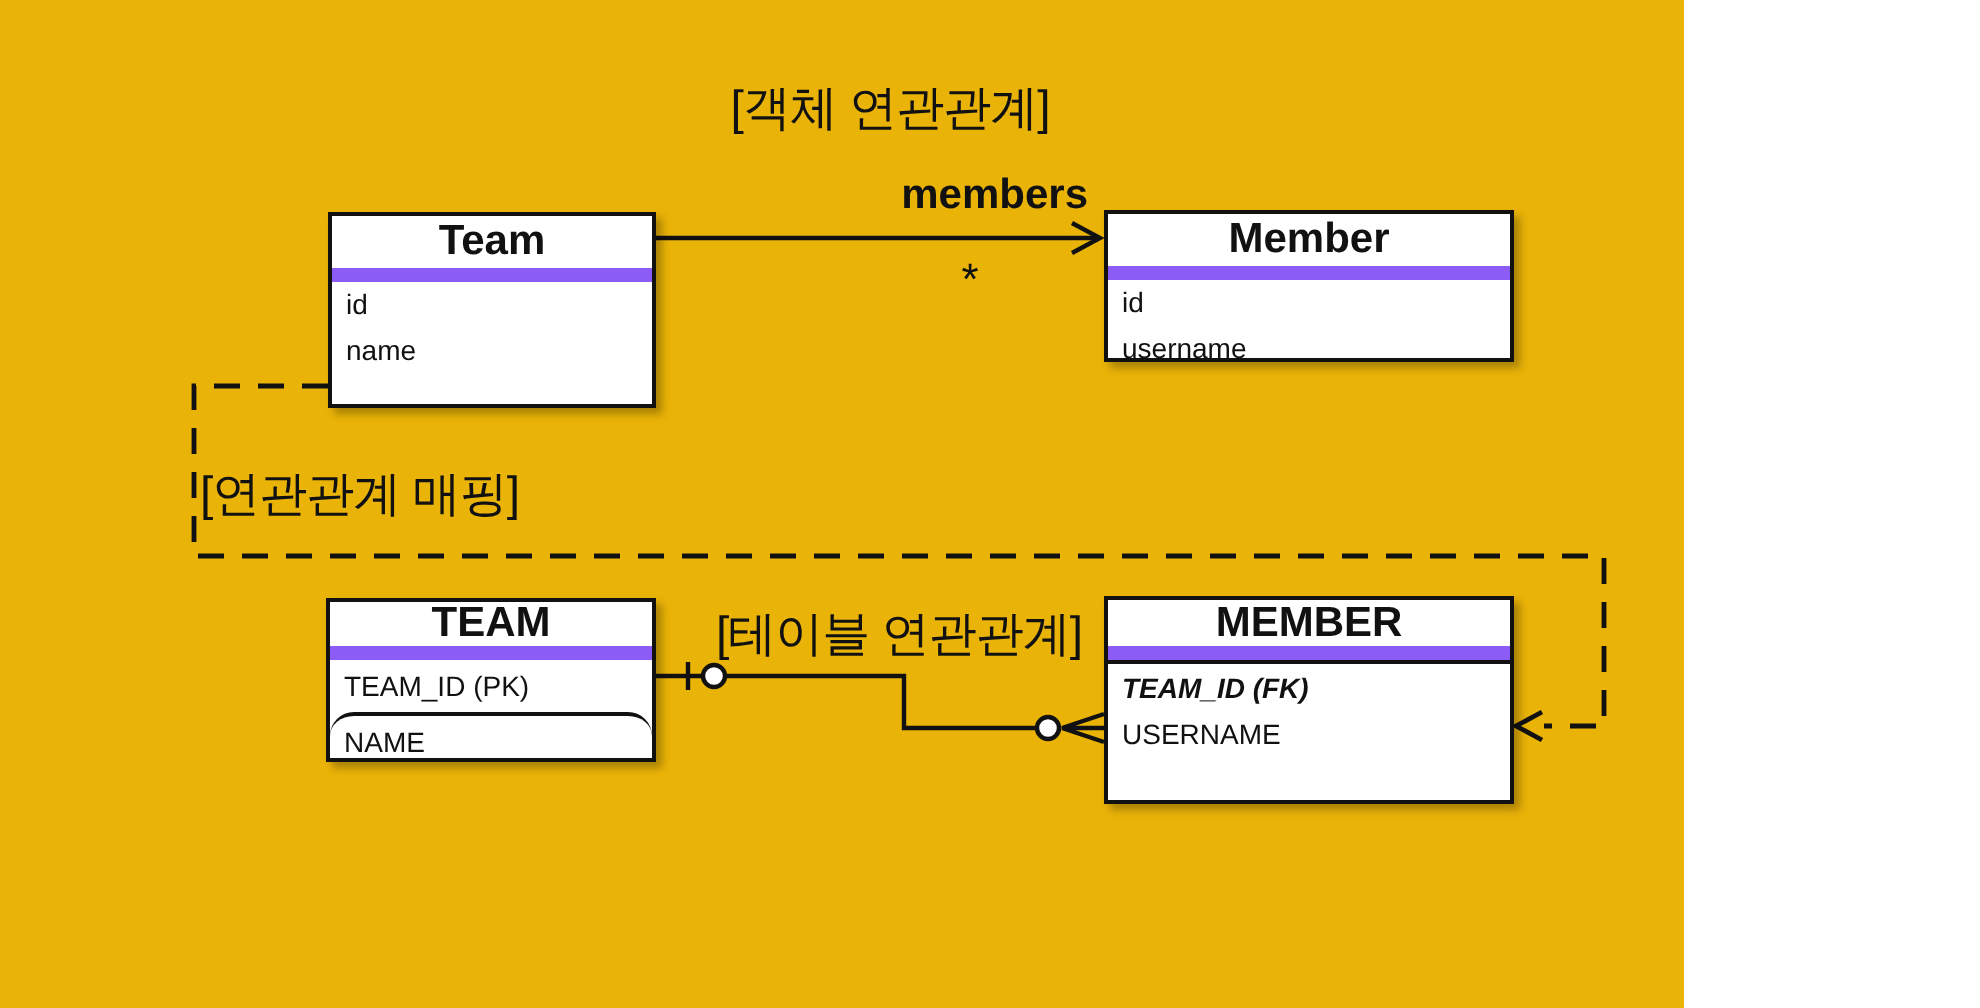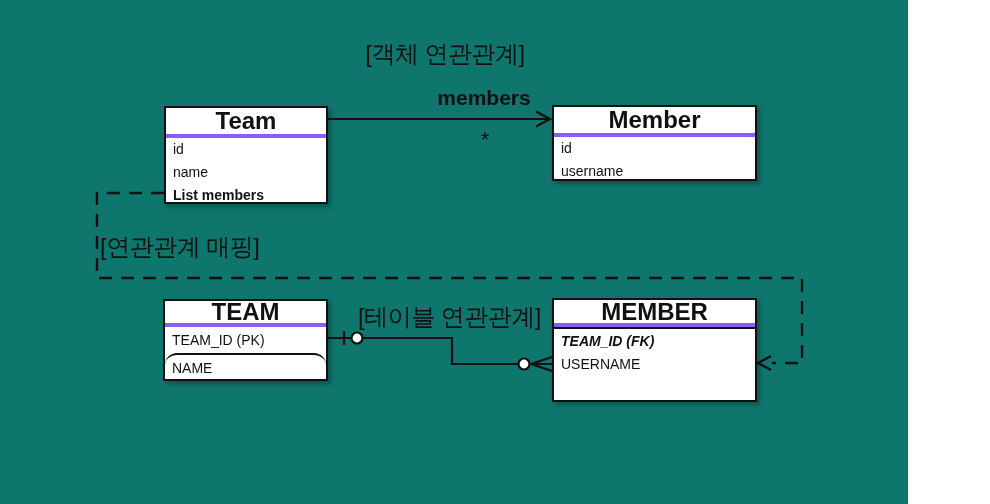--- a/index.html
+++ b/index.html
@@ -1,38 +1,38 @@
 <!DOCTYPE html>
 <html><head>
 <meta charset="utf-8">
 <style>
   html,body { margin:0; padding:0; background:#fff; }
   .canvas {
-    position:relative; width:908px; height:504px; background:#0f766e;
+    position:relative; width:842px; height:504px; background:#eab308;
     font-family:"Liberation Sans", sans-serif; color:#111;
     overflow:hidden;
   }
   .wires { position:absolute; left:0; top:0; pointer-events:none; }
   .label { position:absolute; white-space:nowrap; }
   .section-title { font-size:24px; letter-spacing:-0.5px; }
   .title-object   { left:340px; top:38px;  width:210px; text-align:center; }
   .title-mapping  { left:100px; top:231px; }
   .title-table    { left:358px; top:301px; }
-  .assoc-label    { left:424px; top:86px; width:120px; text-align:center;
+  .assoc-label    { left:424px; top:86px; width:120px; text-align:right;
                     font-weight:bold; font-size:21px; }
   .multiplicity   { left:470px; top:127px; width:30px; text-align:center;
                     font-size:22px; }
 
   .entity {
     position:absolute; box-sizing:border-box; background:#fff;
     border:2px solid #111; box-shadow:3px 3px 4px rgba(0,0,0,0.28);
   }
   .entity .hd {
-    border-bottom:4px solid #8b5cf6; text-align:center;
-    font-weight:bold; font-size:24px;
+    border-bottom:7px solid #8b5cf6; text-align:center;
+    font-weight:bold; font-size:21px;
   }
   .entity .row { padding:0 7px; font-size:14px; white-space:nowrap; overflow:hidden; }
   .entity .row.bold { font-weight:bold; }
   .entity .row.sep { border-top:2px solid #111; }
 
   .team-class   { left:164px; top:106px; width:164px; height:98px; }
   .team-class .hd  { line-height:26px; }
   .team-class .row { line-height:23px; }
 
   .member-class { left:552px; top:105px; width:205px; height:76px; }
@@ -75,21 +75,20 @@
   <div class="label section-title title-mapping">[연관관계 매핑]</div>
   <div class="label section-title title-table">[테이블 연관관계]</div>
 
   <div class="label assoc-label">members</div>
   <div class="label multiplicity">*</div>
 
   <div class="entity team-class">
     <div class="hd">Team</div>
     <div class="row">id</div>
     <div class="row">name</div>
-    <div class="row bold">List members</div>
   </div>
 
   <div class="entity member-class">
     <div class="hd">Member</div>
     <div class="row">id</div>
     <div class="row">username</div>
   </div>
 
   <div class="entity team-table">
     <div class="hd">TEAM</div>

